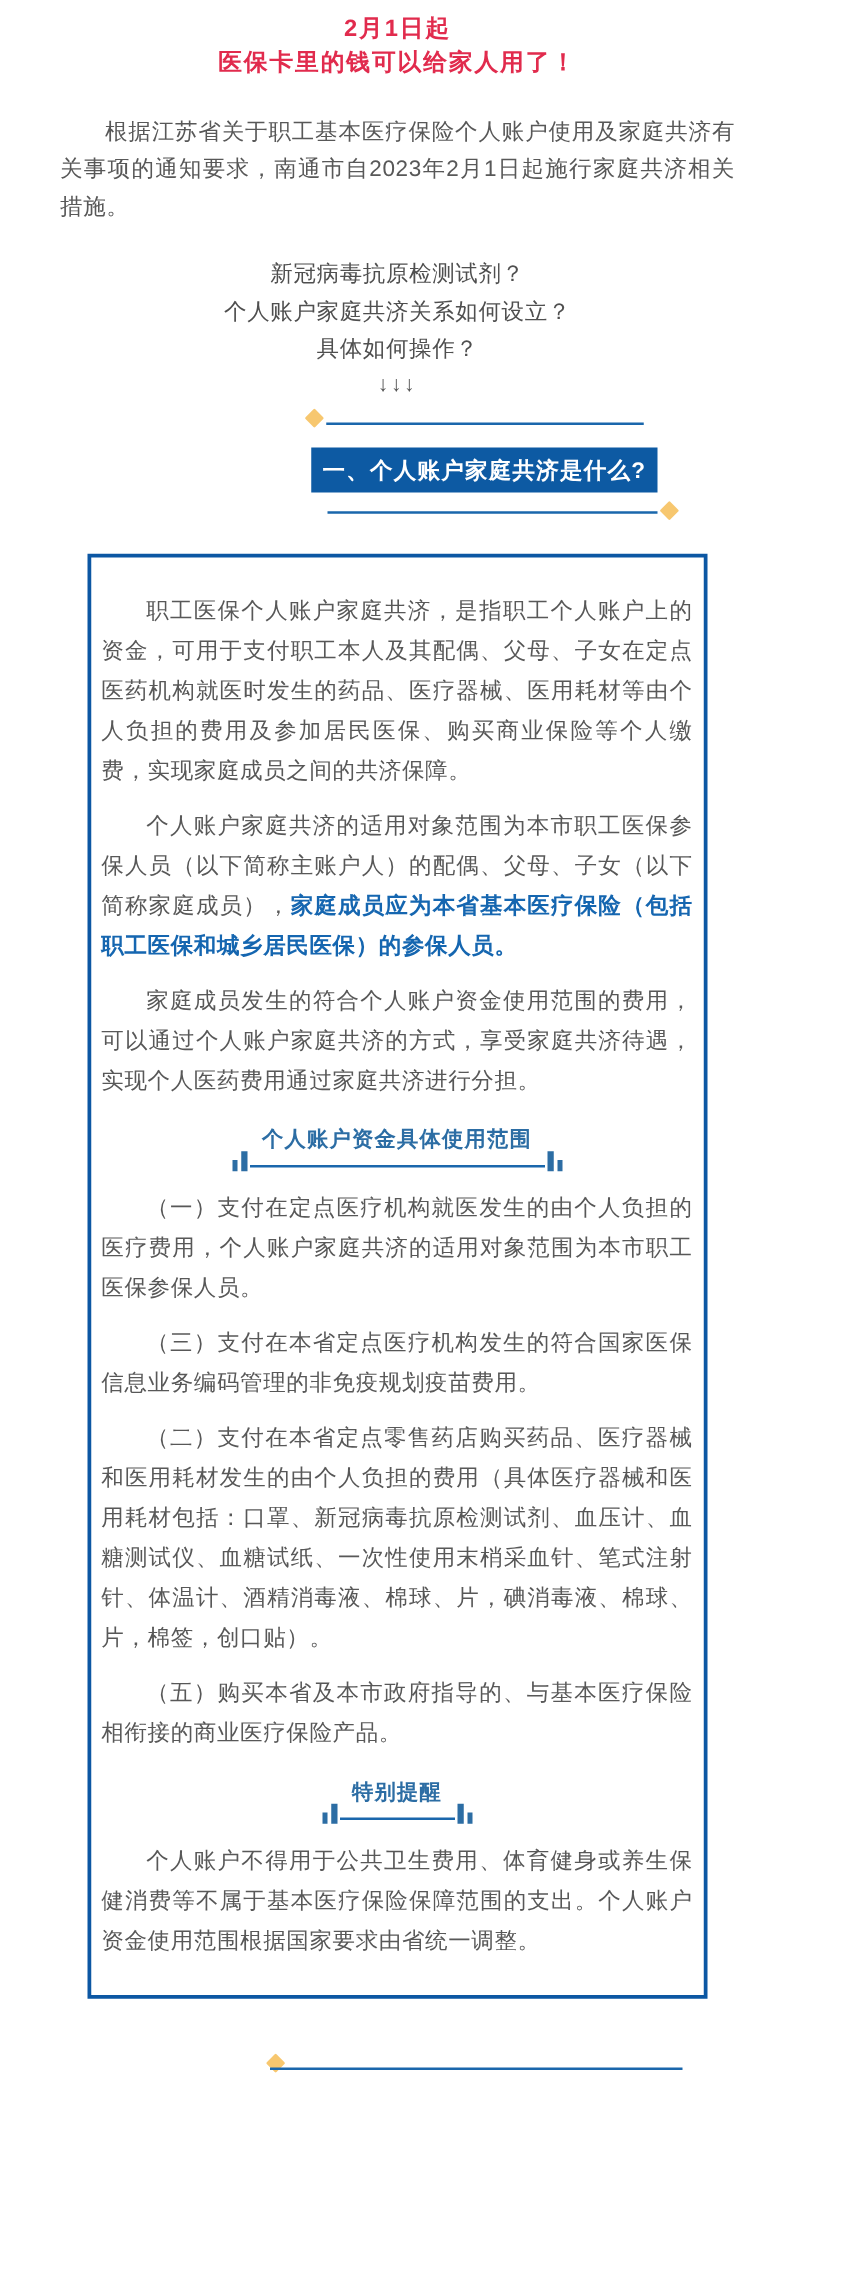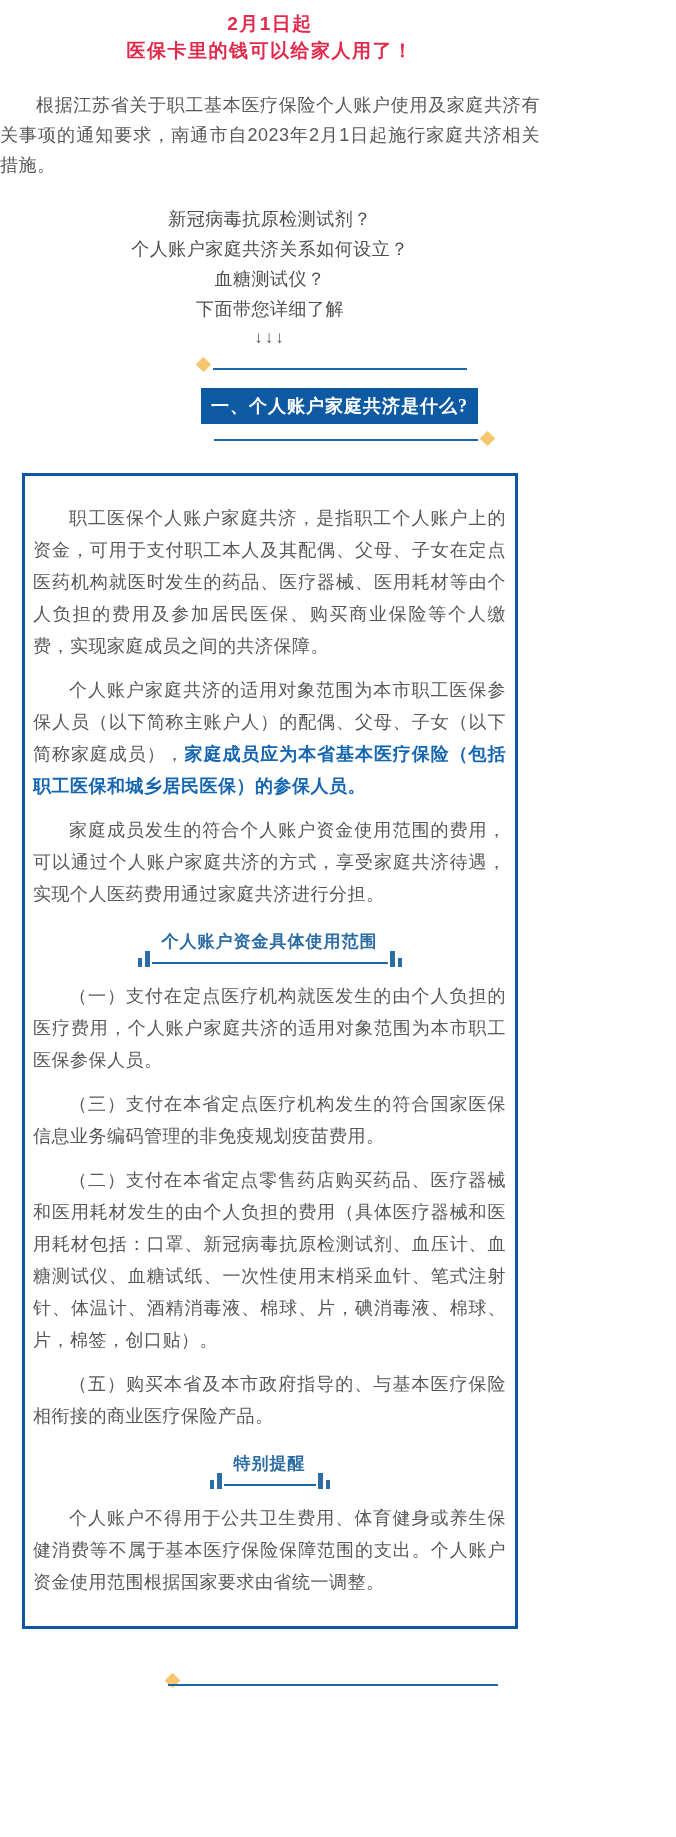--- a/index.html
+++ b/index.html
@@ -9,21 +9,21 @@
     --accent-blue:#1566B0;
     --heading-blue:#2C6DA4;
     --line-blue:#1A67AC;
     --gold:#F7C76F;
     --body-text:#585858;
     --question-text:#4F4F4F;
   }
   *{margin:0;padding:0;box-sizing:border-box;}
   html,body{background:#ffffff;}
   body{font-family:"Liberation Sans","DejaVu Sans",sans-serif;}
-  .page{width:540px;height:1837px;overflow:hidden;background:#fff;position:relative;}
+  .page{width:540px;height:1837px;overflow:hidden;background:#fff;position:relative;margin-left:48px;}
 
   
   .title-block{padding-top:10px;text-align:center;}
   .title-line{color:var(--red);font-size:19px;font-weight:bold;letter-spacing:1.5px;line-height:27px;}
 
   
   .intro{margin-top:26px;font-size:18px;line-height:30px;letter-spacing:0.5px;
          color:var(--body-text);text-align:justify;text-indent:2em;}
 
   
@@ -34,21 +34,21 @@
   
   .sect-head{margin-top:6px;}
   .diamond{position:absolute;width:11px;height:11px;background:var(--gold);
            transform:rotate(45deg);border-radius:1px;}
   .hline{position:absolute;height:2px;background:var(--line-blue);}
   .div-top{position:relative;height:14px;}
   .div-top .diamond{left:198px;top:1px;}
   .div-top .hline{left:213px;top:10px;width:254px;}
   .banner{margin:16px 0 0 201px;width:277px;height:36px;background:var(--banner-blue);
           color:#fff;font-size:18px;font-weight:bold;letter-spacing:1px;
-          display:flex;align-items:center;justify-content:center;font-family:Liberation Serif, serif;}
+          display:flex;align-items:center;justify-content:center;}
   .div-bottom{position:relative;height:18px;margin-top:9px;}
   .div-bottom .hline{left:214px;top:6px;width:264px;height:2px;}
   .div-bottom .diamond{left:482px;top:0;}
 
   
   .content-box{margin:22px 22px 0;border:3px solid var(--border-blue);
                padding:26px 9px 28px 8px;background:#fff;}
   .content-box p{font-size:18px;line-height:32px;letter-spacing:0.5px;color:var(--body-text);
                  text-align:justify;text-indent:2em;margin-bottom:12px;}
   .content-box p.last{margin-bottom:0;}
@@ -76,22 +76,21 @@
   <header class="title-block">
     <div class="title-line">2月1日起</div>
     <div class="title-line">医保卡里的钱可以给家人用了！</div>
   </header>
 
   <p class="intro">根据江苏省关于职工基本医疗保险个人账户使用及家庭共济有关事项的通知要求，南通市自2023年2月1日起施行家庭共济相关措施。</p>
 
   <div class="questions">
     <div>新冠病毒抗原检测试剂？</div>
     <div>个人账户家庭共济关系如何设立？</div>
-    <div>血糖测试仪？</div>
-    <div>下面带您详细了解</div>
+    <div>具体如何操作？</div>
     <div class="arrows">↓↓↓</div>
   </div>
 
   <div class="sect-head">
     <div class="div-top">
       <span class="diamond"></span>
       <span class="hline"></span>
     </div>
     <div class="banner">一、个人账户家庭共济是什么?</div>
     <div class="div-bottom">

